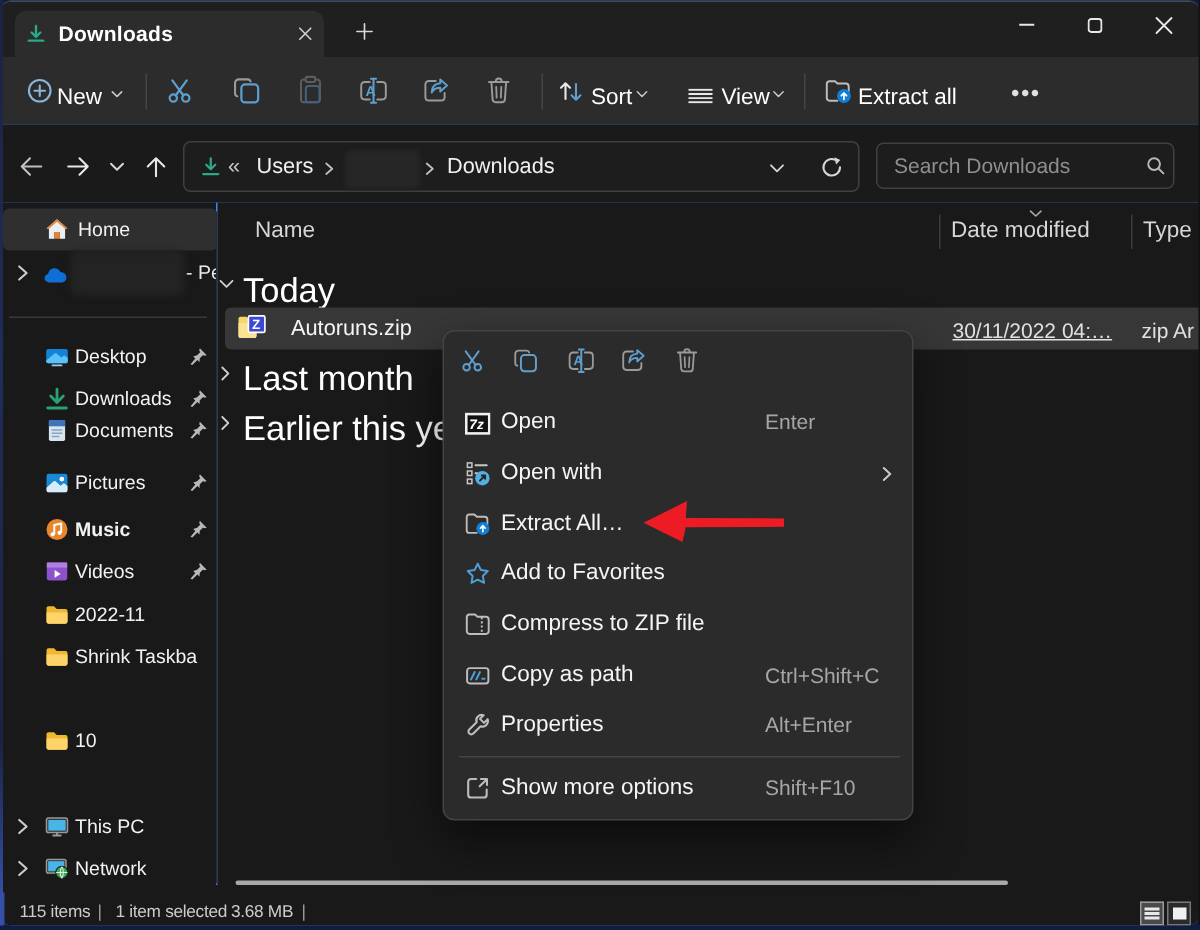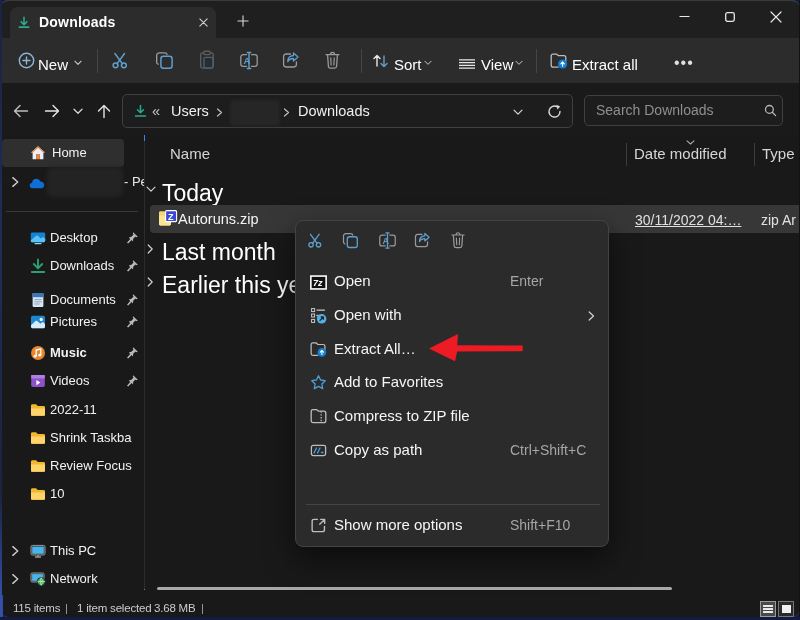--- a/index.html
+++ b/index.html
@@ -187,21 +187,21 @@
     <div class="searchbox">
       <div class="abs" style="left:11px;top:6px;font-size:14px;color:#8f8f8f;">Search Downloads</div>
       <svg class="abs" style="left:179px;top:8px" width="13" height="13" viewBox="0 0 13 13">
         <circle cx="5.4" cy="5.4" r="3.9" stroke="#b8b8b8" stroke-width="1.3" fill="none"></circle>
         <path d="M8.3 8.3 L11.6 11.6" stroke="#b8b8b8" stroke-width="1.3" stroke-linecap="round"></path>
       </svg>
     </div>
   </div>
   <div class="sidebar">
 
-    <div class="sideitem" style="top:4px;background:#2f2f2f;border-radius:4px;left:2px;width:122px;">
+    <div class="sideitem" style="top:4px;background:#2f2f2f;border-radius:4px;left:2px;width:143px;">
       <svg class="sideicon" style="left:28px" width="16" height="16" viewBox="0 0 16 16">
         <path d="M8 1.2 L15 7.4 H13.4 V14.2 H9.9 V9.6 H6.1 V14.2 H2.6 V7.4 H1 Z" fill="#e9eff5"></path>
         <path d="M8 1.2 L15 7.4 H13.2 L8 2.8 L2.8 7.4 H1 Z" fill="#e8833a"></path>
         <path d="M6.1 14.2 V9.6 H9.9 V14.2" fill="#e8833a"></path>
       </svg>
       <div class="sidetext">Home</div>
     </div>
 
     <div class="sideitem" style="top:33px;">
       <svg class="chev" style="top:8px" width="11" height="11" viewBox="0 0 11 11">
@@ -229,21 +229,21 @@
     <div class="sideitem" style="top:117px;">
       <svg class="sideicon" width="16" height="16" viewBox="0 0 16 16">
         <path d="M8 1.5 V10 M3.8 6 L8 10.3 L12.2 6" stroke="#2aa073" stroke-width="1.9" fill="none" stroke-linecap="round" stroke-linejoin="round"></path>
         <path d="M1.8 14 H14.2" stroke="#2aa073" stroke-width="1.9" stroke-linecap="round"></path>
       </svg>
       <div class="sidetext">Downloads</div>
       <svg class="pin" width="13" height="13" viewBox="0 0 13 13">
           <path d="M7.2 1.2 L11.8 5.8 L10 6.2 L9.4 5.6 L7.2 7.8 L7 10.4 L5.6 9 L2.2 12.4 L1 11.8 L4.2 8 L2.8 6.6 L5.4 5.8 L7.6 3.6 L6.8 2.8 Z" fill="#b8b8b8"></path>
         </svg>
     </div>
-    <div class="sideitem" style="top:151px;padding-left:35px;">
+    <div class="sideitem" style="top:138px;padding-left:35px;">
       <svg class="sideicon" width="16" height="16" viewBox="0 0 16 16">
         <rect x="2.6" y="1" width="10.8" height="14" rx="1.2" fill="#d8e4f0"></rect>
         <rect x="2.6" y="1" width="10.8" height="4.2" fill="#3f75b8"></rect>
         <path d="M4.8 7.6 H11.2 M4.8 9.8 H11.2 M4.8 12 H9.2" stroke="#8aa4c0" stroke-width="1" stroke-linecap="round"></path>
       </svg>
       <div class="sidetext">Documents</div>
       <svg class="pin" width="13" height="13" viewBox="0 0 13 13">
           <path d="M7.2 1.2 L11.8 5.8 L10 6.2 L9.4 5.6 L7.2 7.8 L7 10.4 L5.6 9 L2.2 12.4 L1 11.8 L4.2 8 L2.8 6.6 L5.4 5.8 L7.6 3.6 L6.8 2.8 Z" fill="#b8b8b8"></path>
         </svg>
     </div>
@@ -287,27 +287,20 @@
         <path d="M1 6.4 H15 V12.4 C15 13.2 14.4 13.8 13.6 13.8 H2.4 C1.6 13.8 1 13.2 1 12.4 Z" fill="#fed36a"></path>
       </svg>
       <div class="sidetext">2022-11</div>
     </div>
     <div class="sideitem" style="top:289px;">
       <svg class="sideicon" width="16" height="16" viewBox="0 0 16 16">
         <path d="M1 3.6 C1 2.8 1.6 2.2 2.4 2.2 H6 L7.8 4 H13.6 C14.4 4 15 4.6 15 5.4 V12.4 C15 13.2 14.4 13.8 13.6 13.8 H2.4 C1.6 13.8 1 13.2 1 12.4 Z" fill="#f0b82e"></path>
         <path d="M1 6.4 H15 V12.4 C15 13.2 14.4 13.8 13.6 13.8 H2.4 C1.6 13.8 1 13.2 1 12.4 Z" fill="#fed36a"></path>
       </svg>
       <div class="sidetext">Shrink Taskba</div>
-    </div>
-    <div class="sideitem" style="top:317px;">
-      <svg class="sideicon" width="16" height="16" viewBox="0 0 16 16">
-        <path d="M1 3.6 C1 2.8 1.6 2.2 2.4 2.2 H6 L7.8 4 H13.6 C14.4 4 15 4.6 15 5.4 V12.4 C15 13.2 14.4 13.8 13.6 13.8 H2.4 C1.6 13.8 1 13.2 1 12.4 Z" fill="#f0b82e"></path>
-        <path d="M1 6.4 H15 V12.4 C15 13.2 14.4 13.8 13.6 13.8 H2.4 C1.6 13.8 1 13.2 1 12.4 Z" fill="#fed36a"></path>
-      </svg>
-      <div class="sidetext">Review Focus</div>
     </div>
     <div class="sideitem" style="top:345px;">
       <svg class="sideicon" width="16" height="16" viewBox="0 0 16 16">
         <path d="M1 3.6 C1 2.8 1.6 2.2 2.4 2.2 H6 L7.8 4 H13.6 C14.4 4 15 4.6 15 5.4 V12.4 C15 13.2 14.4 13.8 13.6 13.8 H2.4 C1.6 13.8 1 13.2 1 12.4 Z" fill="#f0b82e"></path>
         <path d="M1 6.4 H15 V12.4 C15 13.2 14.4 13.8 13.6 13.8 H2.4 C1.6 13.8 1 13.2 1 12.4 Z" fill="#fed36a"></path>
       </svg>
       <div class="sidetext">10</div>
     </div>
 
     <div class="sideitem" style="top:402px;">
@@ -350,21 +343,21 @@
     </svg>
     <div class="group" style="left:17px;top:45px;">Today</div>
 
     <div class="abs" style="left:5px;top:70px;width:650px;height:28px;background:#373737;border-radius:4px 0 0 4px;"></div>
     <svg class="abs" style="left:12px;top:73px" width="21" height="21" viewBox="0 0 21 21">
       <path d="M2 4.6 C2 3.8 2.6 3.2 3.4 3.2 H7.4 L9.2 5 H12.6 C13.4 5 14 5.6 14 6.4 V16 C14 16.8 13.4 17.4 12.6 17.4 H3.4 C2.6 17.4 2 16.8 2 16 Z" fill="#f5d56c"></path>
       <path d="M2 7.4 H14 V16 C14 16.8 13.4 17.4 12.6 17.4 H3.4 C2.6 17.4 2 16.8 2 16 Z" fill="#fbe396"></path>
       <rect x="8.6" y="2.6" width="11" height="11" rx="1" fill="#3b48d6" stroke="#ffffff" stroke-width="1.1"></rect>
       <text x="11" y="11.6" font-size="9" font-weight="bold" fill="#ffffff" font-family="Liberation Sans">Z</text>
     </svg>
-    <div class="abs" style="left:33px;top:76px;font-size:14.5px;color:#f5f5f5;">Autoruns.zip</div>
+    <div class="abs" style="left:33px;top:76px;font-size:14.5px;color:#f5f5f5;padding-left:16px;">Autoruns.zip</div>
     <div class="abs" style="left:490px;top:77px;font-size:14px;color:#e0e0e0;text-decoration:underline;">30/11/2022 04:…</div>
     <div class="abs" style="left:616px;top:77px;font-size:14px;color:#e0e0e0;">zip Ar</div>
 
     <svg class="abs" style="left:2px;top:109px" width="7" height="10" viewBox="0 0 7 10">
       <path d="M1.2 1 L5.2 5 L1.2 9" stroke="#cfcfcf" stroke-width="1.2" fill="none" stroke-linecap="round" stroke-linejoin="round"></path>
     </svg>
     <div class="group" style="left:17px;top:104px;">Last month</div>
 
     <svg class="abs" style="left:2px;top:142px" width="7" height="10" viewBox="0 0 7 10">
       <path d="M1.2 1 L5.2 5 L1.2 9" stroke="#cfcfcf" stroke-width="1.2" fill="none" stroke-linecap="round" stroke-linejoin="round"></path>
@@ -465,20 +458,27 @@
     <div class="mitem" style="top:213px;">
       <svg class="micon" width="17" height="17" viewBox="0 0 17 17">
         <rect x="1.4" y="3.4" width="14.2" height="10.2" rx="1.8" stroke="#bdbdbd" stroke-width="1.3" fill="none"></rect>
         <path d="M4 11 L6.5 6 M7.5 11 L10 6" stroke="#4d9fd6" stroke-width="1.3" stroke-linecap="round"></path>
         <path d="M11.5 10.5 H13" stroke="#4d9fd6" stroke-width="1.3" stroke-linecap="round"></path>
       </svg>
       <div class="mlabel">Copy as path</div>
       <div class="mshort">Ctrl+Shift+C</div>
     </div>
 
+    <div class="mitem" style="top:246px;">
+      <svg class="micon" width="16" height="16" viewBox="0 0 16 16">
+        <path d="M14.2 4.2 C14.6 5.4 14.4 6.8 13.4 7.8 C12.4 8.8 11 9.1 9.8 8.6 L5.2 13.2 C4.5 13.9 3.4 13.9 2.7 13.2 C2 12.5 2 11.4 2.7 10.7 L7.3 6.1 C6.8 4.9 7.1 3.5 8.1 2.5 C9.1 1.5 10.5 1.3 11.7 1.7 L9.4 4 L11.9 6.5 Z" stroke="#bdbdbd" stroke-width="1.3" fill="none" stroke-linejoin="round"></path>
+      </svg>
+      <div class="mlabel">Properties</div>
+      <div class="mshort">Alt+Enter</div>
+    </div>
     <div class="abs" style="left:10px;top:283px;width:294px;height:1px;background:#454545"></div>
 
     <div class="mitem" style="top:288px;">
       <svg class="micon" width="16" height="16" viewBox="0 0 16 16">
         <path d="M7 2.2 H3.8 C2.7 2.2 2 2.9 2 4 V12 C2 13.1 2.7 13.8 3.8 13.8 H11.8 C12.9 13.8 13.6 13.1 13.6 12 V8.8" stroke="#bdbdbd" stroke-width="1.3" fill="none" stroke-linecap="round"></path>
         <path d="M10 2.2 H13.8 V6 M13.4 2.6 L9.2 6.8" stroke="#bdbdbd" stroke-width="1.3" fill="none" stroke-linecap="round" stroke-linejoin="round"></path>
       </svg>
       <div class="mlabel">Show more options</div>
       <div class="mshort">Shift+F10</div>
     </div>

